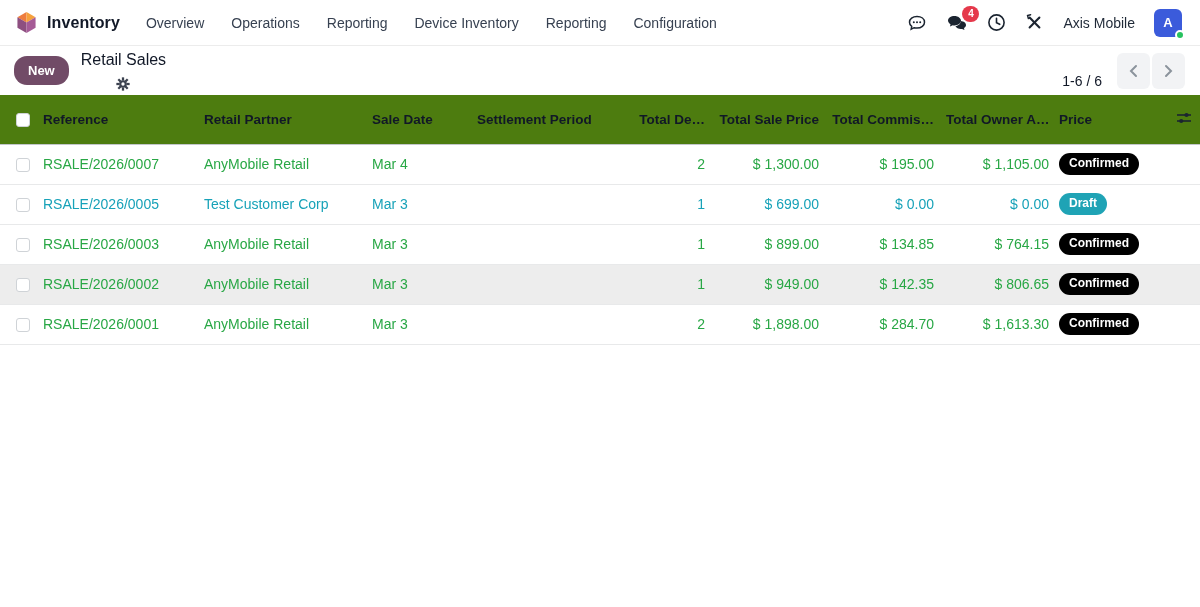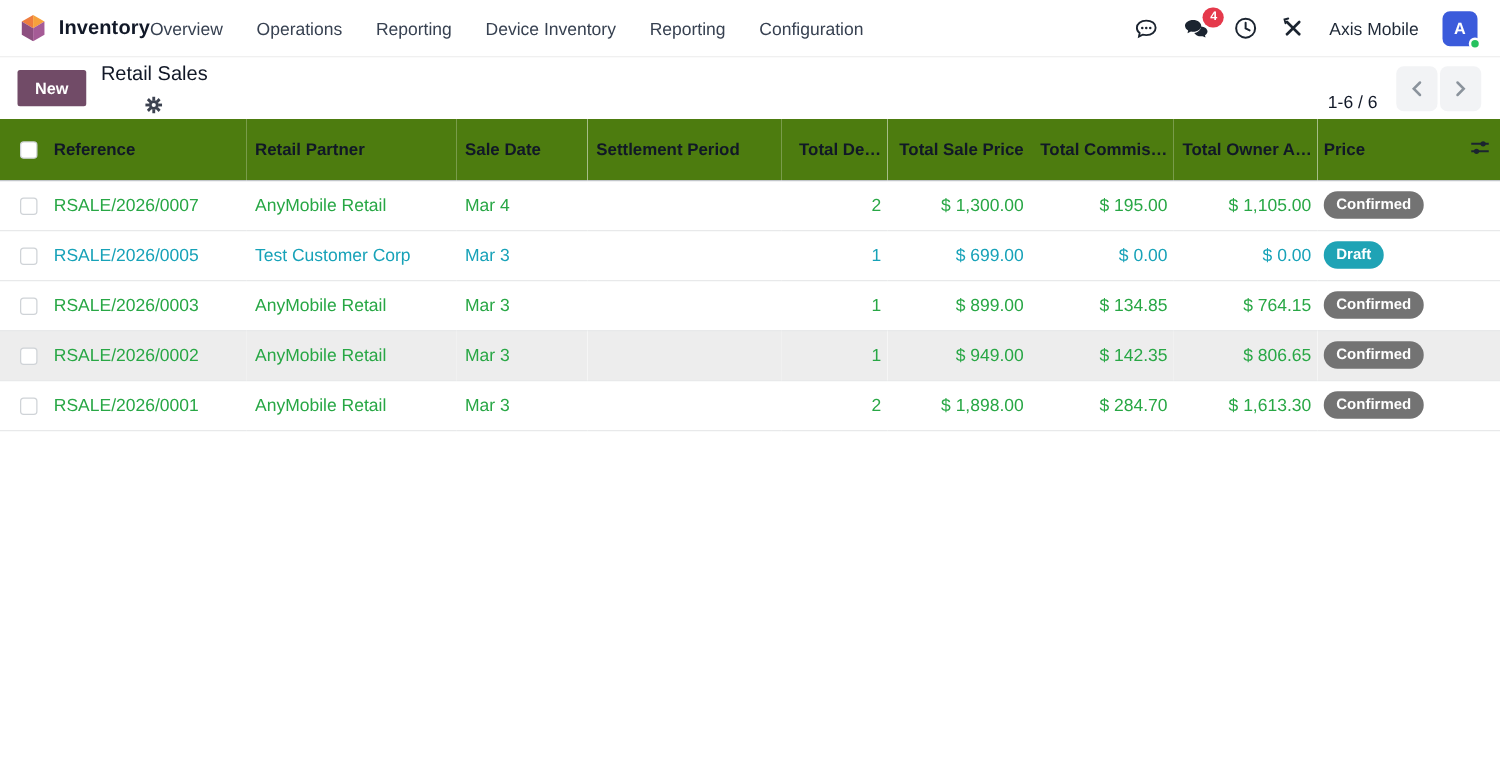--- a/index.html
+++ b/index.html
@@ -4,36 +4,36 @@
 <style>
   * { margin:0; padding:0; box-sizing:border-box; }
   html,body { background:#fff; }
   body { font-family:"Liberation Sans","DejaVu Sans",sans-serif; color:#1f2937; }
   .screen { position:relative; width:1200px; height:607px; background:#fff; overflow:hidden; }
 
   
   .topnav { height:46px; display:flex; align-items:center; padding:0 18px 0 16px; border-bottom:1px solid #ececec; background:#fff; }
   .brand { display:flex; align-items:center; gap:10px; cursor:pointer; }
   .brand-name { font-size:16px; font-weight:700; color:#111827; letter-spacing:.1px; }
-  .menu { display:flex; align-items:center; gap:27px; }
+  .menu { display:flex; align-items:center; gap:27px; margin-left:26px; }
   .menu-item { font-size:14px; color:#374151; cursor:pointer; white-space:nowrap; }
   .nav-right { margin-left:auto; display:flex; align-items:center; gap:19px; }
   .nav-icon { position:relative; display:flex; align-items:center; cursor:pointer; }
   .notif-badge { position:absolute; top:-7px; right:-11px; min-width:17px; height:16px; padding:0 4px;
     background:#e5394b; color:#fff; font-size:10px; font-weight:700; border-radius:9px;
     display:flex; align-items:center; justify-content:center; }
   .user-name { font-size:14px; color:#1f2937; cursor:pointer; }
   .avatar { position:relative; width:28px; height:28px; border-radius:6px; background:#3b5bdb; color:#fff;
     font-size:13px; font-weight:700; display:flex; align-items:center; justify-content:center; cursor:pointer; }
   .presence-dot { position:absolute; right:-3px; bottom:-3px; width:10px; height:10px; border-radius:50%;
     background:#27c25f; border:2px solid #fff; }
 
   
   .controlbar { position:relative; height:49px; display:flex; align-items:center; padding:0 15px 0 14px; background:#fff; }
-  .btn-new { background:#714b67; color:#fff; border:none; border-radius:2px; padding:7px 14px;
+  .btn-new { background:#714b67; color:#fff; border:none; border-radius:13px; padding:7px 14px;
     font-size:13px; font-weight:600; font-family:inherit; cursor:pointer;text-align:center; }
   .view-title { display:flex; align-items:center; gap:8px; margin-left:12px;flex-direction:column; }
   .view-title-text { font-size:16px; font-weight:500; color:#111827; }
   .searchbox { position:absolute; left:405px; top:8px; width:390px; height:33px; border:1px solid #a9c6ca;
     border-radius:4px; display:flex; align-items:center; background:#fff; }
   .searchbox .mag { margin-left:11px; display:flex; }
   .searchbox input { flex:1; border:none; outline:none; font-size:14px; color:#1f2937; padding:0 8px;
     font-family:inherit; background:transparent; min-width:0; }
   .searchbox input::placeholder { color:#8e959a; }
   .search-divider { width:1px; height:100%; background:#d9dfe1; }
@@ -53,21 +53,21 @@
   th.status-col, td.status-col { padding-left:5px; }
   th.cb-col, td.cb-col { padding:0 0 0 16px; }
   th.gear-col, td.gear-col { text-align:center; padding:0; }
   tr.success td { color:#28a745; }
   tr.info td { color:#17a2b8; }
   tr.highlighted td { background:#ededed; }
   .cb { display:inline-block; width:14px; height:14px; border:1px solid #cfd3d7; border-radius:3px;
     background:#fff; vertical-align:middle; cursor:pointer; }
   .badge { display:inline-block; padding:3px 10px 4px; border-radius:999px; color:#fff;
     font-size:12px; font-weight:700; line-height:1.2; }
-  .badge-success { background:#737373; }
+  .badge-success { background:#000000; }
   .badge-info { background:#1fa3b5; }
 </style>
 </head>
 <body>
 
 <div class="screen">
 
   <div class="topnav">
     <div class="brand">
       <span style="display:flex;">

